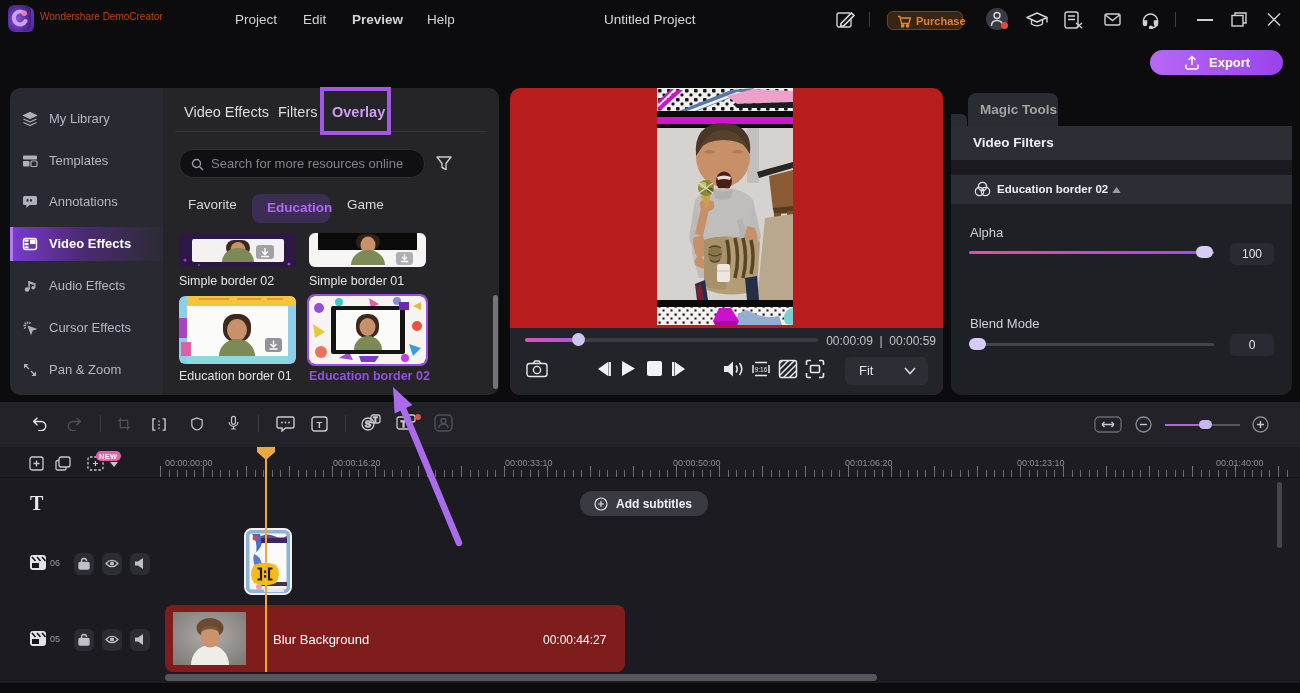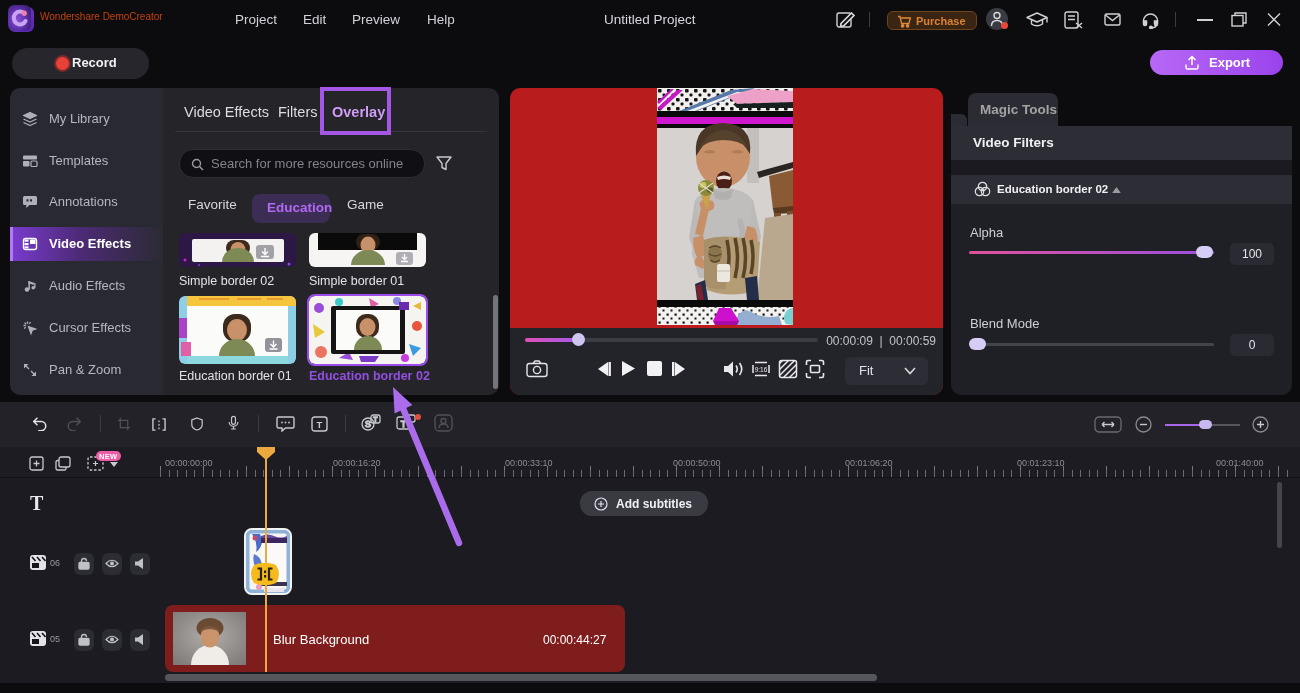--- a/index.html
+++ b/index.html
@@ -14,21 +14,21 @@
 #title { left:604px; top:12px; font-size:13.5px; color:#d8d8de; }
 
 
 #record { left:12px; top:48px; width:137px; height:31px; border-radius:16px; background:#26262c; }
 #record span { position:absolute; left:60px; top:7px; font-size:13px; color:#f0f0f4; font-weight:bold; }
 #recdot { position:absolute; left:44px; top:9px; width:13px; height:13px; border-radius:50%; background:#e8413a; box-shadow:0 0 0 2px #7a2a26; }
 #export { left:1150px; top:50px; width:133px; height:25px; border-radius:13px; background:linear-gradient(90deg,#b768f5,#9a43ec); }
 #export span { position:absolute; left:59px; top:5px; font-size:13px; font-weight:bold; color:#fff; }
 
 
-#purchase { left:887px; top:11px; width:90px; height:19px; border-radius:6px; background:#3a2412; border:1px solid #6e431e; }
+#purchase { left:887px; top:11px; width:76px; height:19px; border-radius:6px; background:#3a2412; border:1px solid #6e431e; }
 #purchase span { position:absolute; left:28px; top:3px; font-size:11px; font-weight:bold; color:#db8335; }
 
 
 #sidebar { left:10px; top:88px; width:153px; height:307px; background:#292931; border-radius:10px 0 0 10px; }
 .sbitem { position:absolute; left:0; width:153px; height:34px; }
 .sbitem .lbl { position:absolute; left:39px; top:9px; font-size:13px; color:#b6b6c0; }
 .sbitem svg { position:absolute; left:12px; top:9px; }
 #sbsel { position:absolute; left:0px; top:139px; width:153px; height:34px; background:linear-gradient(90deg,#7a3bd0 0%, #4d2a77 45%, #2b2b33 100%); }
 #sbsel::before { content:""; position:absolute; left:0; top:0; width:3px; height:34px; background:#b27af5; }
 
@@ -91,21 +91,21 @@
 #playline { position:absolute; left:265px; top:447px; width:2px; height:225px; background:#eba93f; }
 </style>
 </head>
 <body>
 <div id="app">
 
   <div class="abs" id="logo"></div>
   <div class="abs" id="brand">Wondershare DemoCreator</div>
   <div class="abs menu" style="left:235px;">Project</div>
   <div class="abs menu" style="left:303px;">Edit</div>
-  <div class="abs menu" style="left:352px;">Preview</div>
+  <div class="abs menu" style="left:352px;font-weight:bold;">Preview</div>
   <div class="abs menu" style="left:427px;">Help</div>
   <div class="abs" id="title">Untitled Project</div>
 
   <svg class="abs" style="left:8px; top:5px;" width="23" height="26" viewBox="0 0 23 26">
     <defs>
         <radialGradient id="lg" cx="40%" cy="55%" r="75%">
           <stop offset="0%" stop-color="#8a50d8"></stop>
           <stop offset="55%" stop-color="#5c2fa8"></stop>
           <stop offset="100%" stop-color="#341a60"></stop>
         </radialGradient>
@@ -177,24 +177,20 @@
       <span>Purchase</span>
       <svg style="position:absolute; left:9px; top:2.5px;" width="14" height="13" viewBox="0 0 14 13">
         <g stroke="#e08a38" stroke-width="1.3" fill="none">
           <path d="M1 1.5 h2 l1.6 7 h7.2 l1.6 -5.5 h-9.5"></path>
           <circle cx="5.6" cy="10.8" r="1.2" fill="#e08a38"></circle>
           <circle cx="10.6" cy="10.8" r="1.2" fill="#e08a38"></circle>
         </g>
       </svg>
     </div>
 
-  <div class="abs" id="record">
-      <span>Record</span>
-      <i id="recdot"></i>
-    </div>
   <div class="abs" id="export">
       <span>Export</span>
     <svg style="position:absolute; left:35px; top:5px;" width="14" height="15" viewBox="0 0 14 15">
         <g stroke="#fff" stroke-width="1.5" fill="none">
           <path d="M7 10 V1.5 M3.5 5 L7 1.5 L10.5 5"></path>
           <path d="M1 9.5 v3 a1.5 1.5 0 0 0 1.5 1.5 h9 a1.5 1.5 0 0 0 1.5 -1.5 v-3" stroke-width="1.4"></path>
         </g>
       </svg>
   </div>
 

